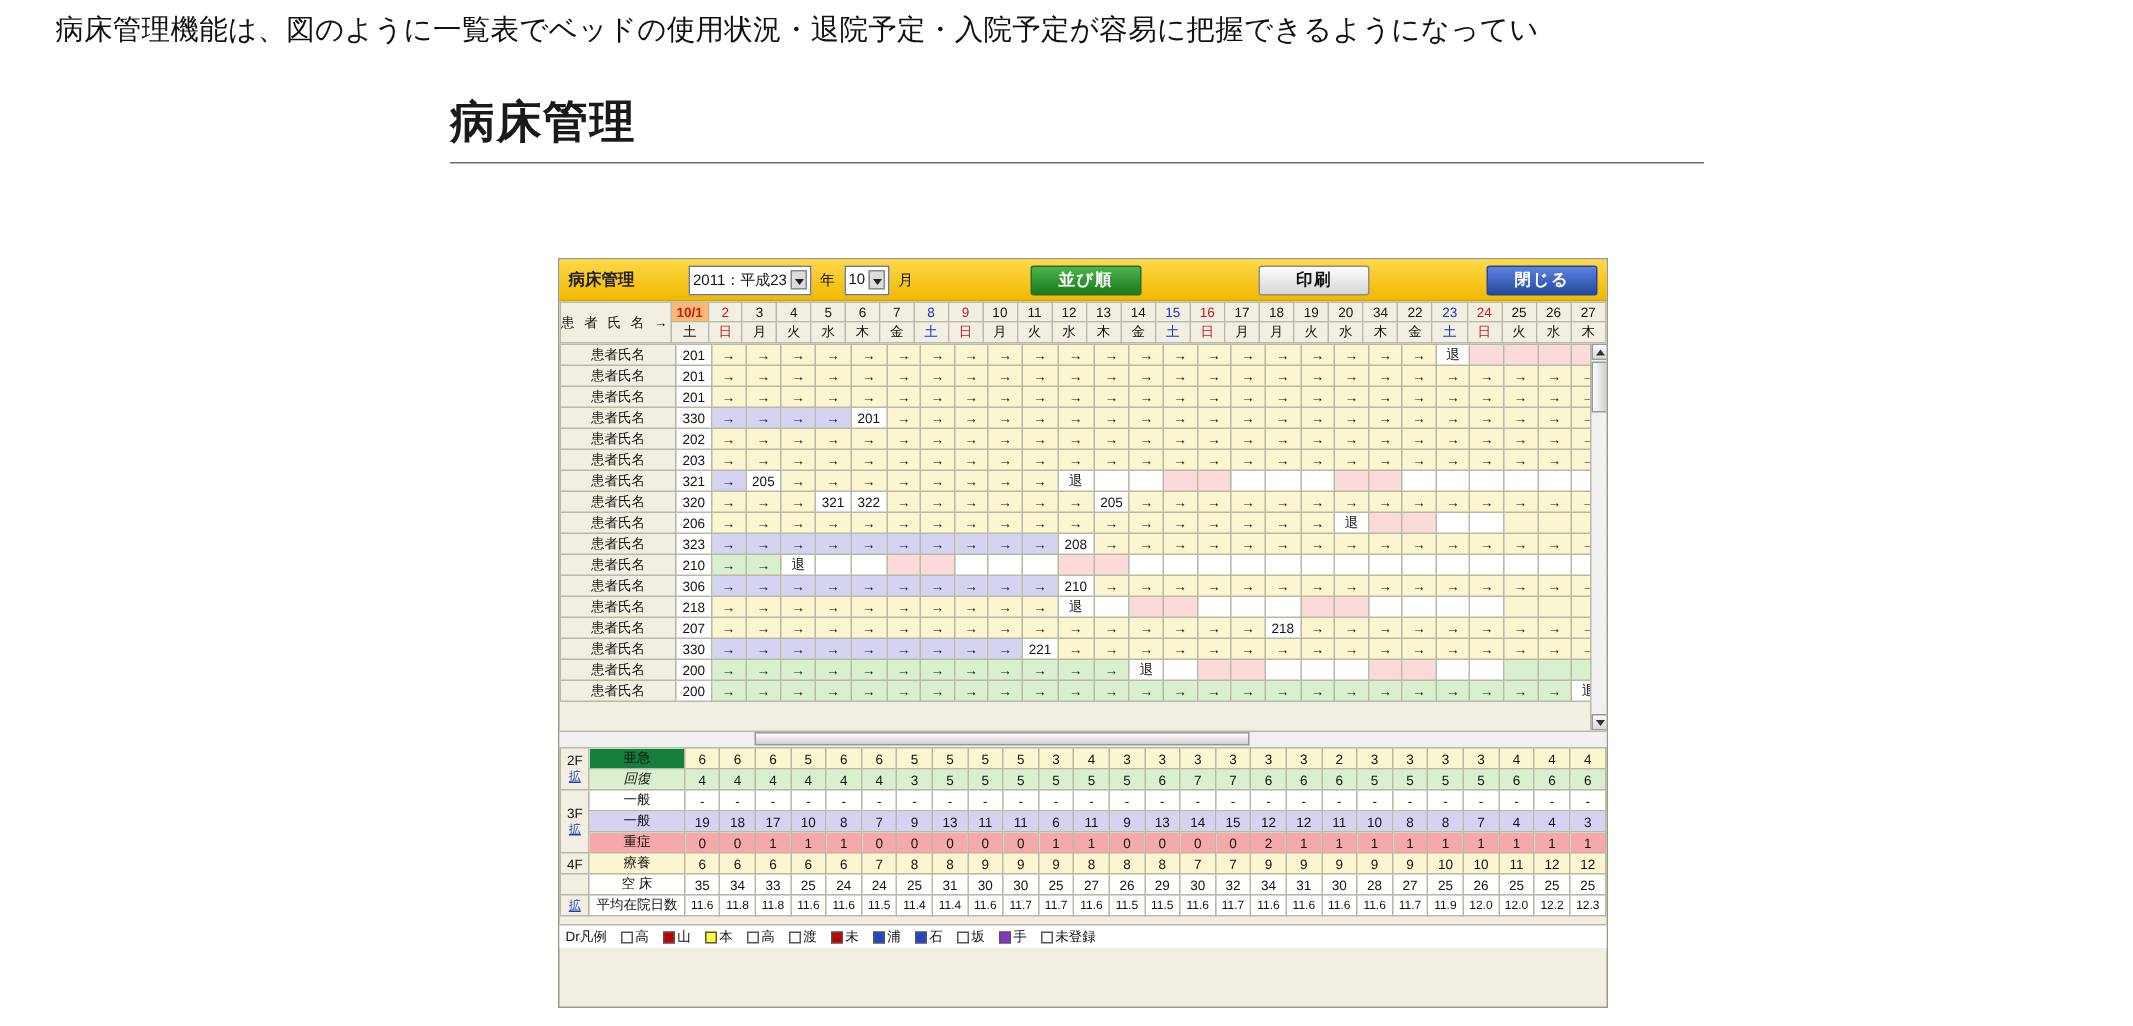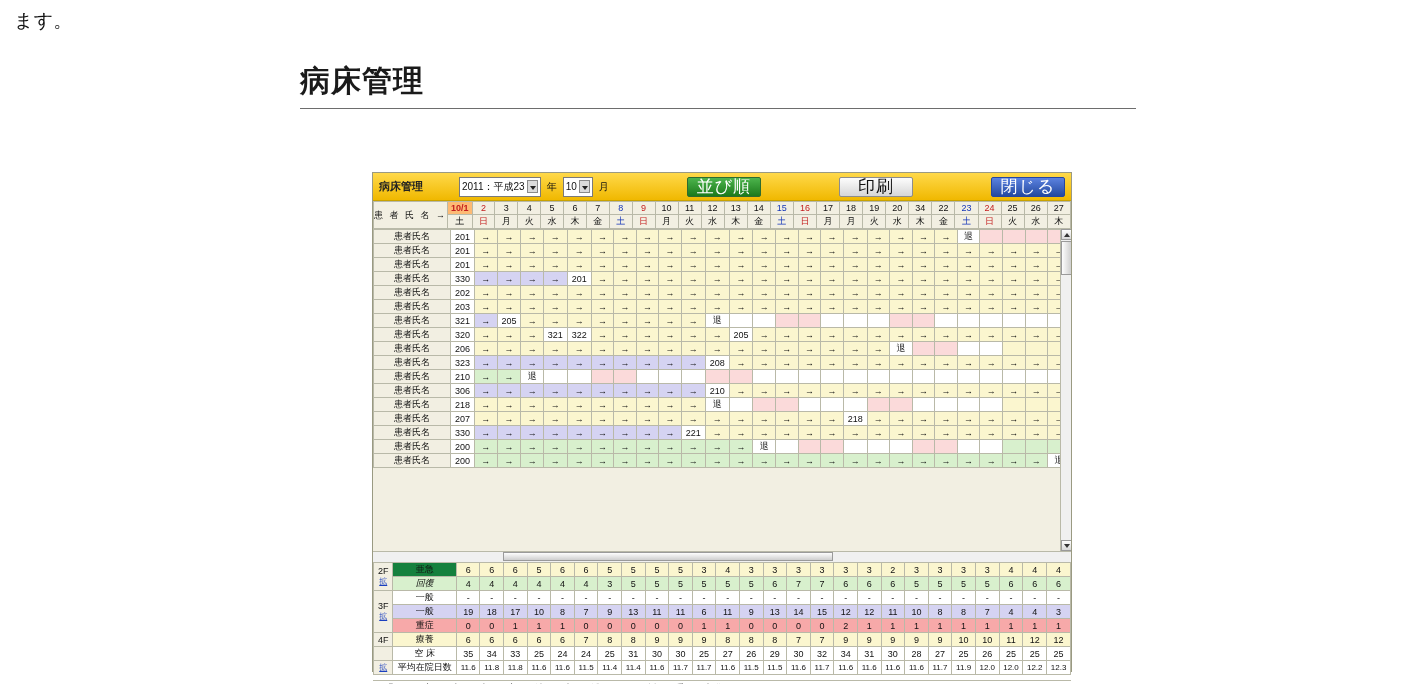--- a/index.html
+++ b/index.html
@@ -86,22 +86,22 @@
     content: "";
     position: absolute; left: 2px; top: 5px;
     border-left: 3px solid transparent;
     border-right: 3px solid transparent;
     border-top: 4px solid #222;
   }
   .unit { font-size: 10px; color: #111; }
   .btn {
     height: 20px;
     min-width: 74px;
-    font-size: 17px;
-    font-weight: normal;
+    font-size: 11px;
+    font-weight: bold;
     color: #fff;
     display: inline-flex;
     align-items: center;
     justify-content: center;
     border: 1px solid #2f6b2f;
     background: linear-gradient(#4cb44c, #1c7a1c);
     border-radius: 2px;
     letter-spacing: 1px;
   }
   .btn.gray {
@@ -141,21 +141,21 @@
 
   .hdr-name {
     background: #f2efe2;
     font-size: 10px;
     letter-spacing: 2px;
     text-align: right;
     padding-right: 3px;
   }
 
   .scroll-body {
-    height: 322px;
+    height: 258px;
     overflow: hidden;
     position: relative;
   }
   .cell-arrow { color: #3a3ab5; }
   .bg-y { background: #fbf6cf; }
   .bg-p { background: #d5d3f2; }
   .bg-pink { background: #fbdada; }
   .bg-g { background: #d8f0cd; }
   .bg-w { background: #ffffff; }
   .room { background:#fff; color:#111; }
@@ -243,21 +243,21 @@
     color: #111;
     margin-top: 5px;
   }
   .legend .item { display:flex; align-items:center; gap:2px; }
   .sw { width:8px; height:8px; border:1px solid #555; display:inline-block; }
 </style>
 </head>
 <body>
 
 <div class="intro">
-  <p><span>ます。</span></p>
+  <p><span class="ind" style="display:inline">病床管理機能は、図のように一覧表でベッドの使用状況・退院予定・入院予定が容易に把握できるようになってい</span></p>
 </div>
 
 <div class="section-title-wrap">
   <div class="section-title">病床管理</div>
   <div class="title-rule"></div>
 </div>
 
 <div class="app">
 
   <div class="toolbar">

